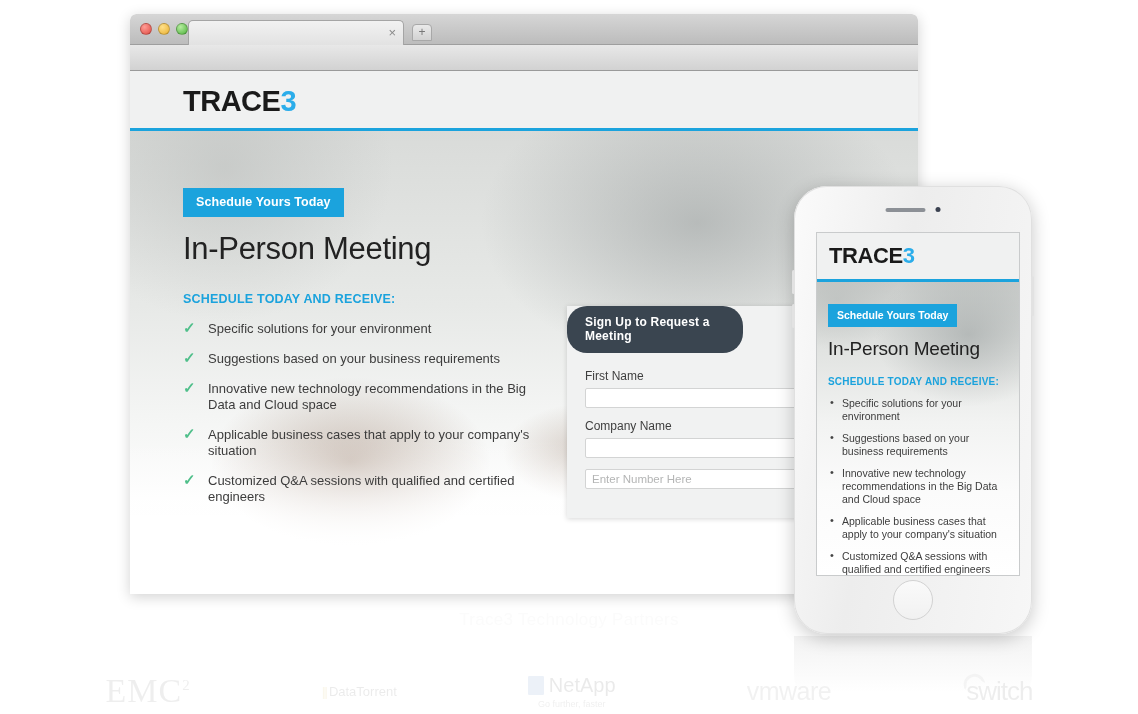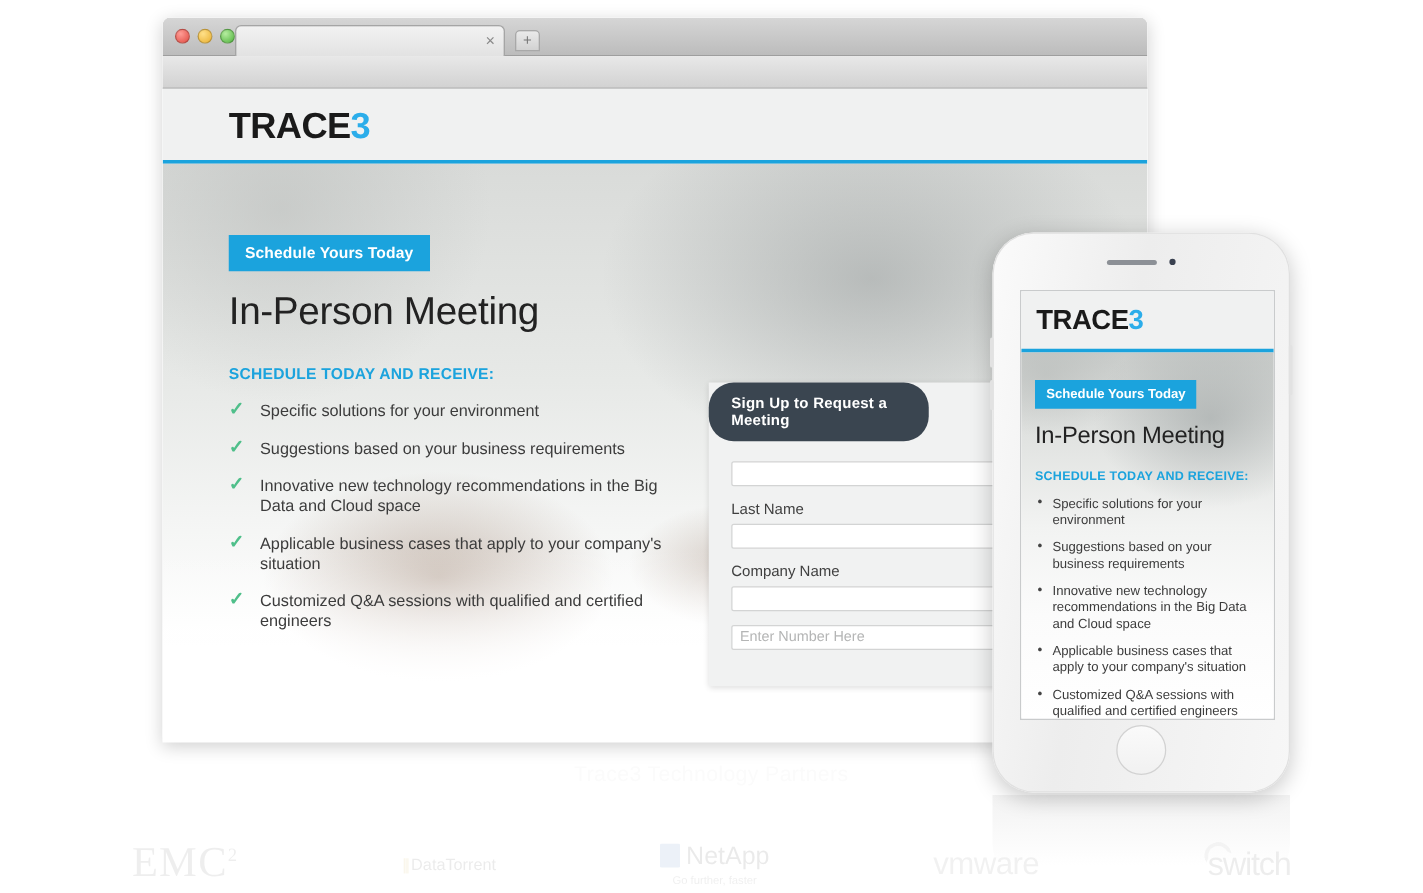--- a/index.html
+++ b/index.html
@@ -374,24 +374,21 @@
             <span class="check-icon">✓</span>
             <span>Customized Q&amp;A sessions with qualified and certified engineers</span>
           </li>
         </ul>
       </div>
 
       <div class="form-panel">
         <div class="form-head">Sign Up to Request a Meeting</div>
         <div class="form-body">
           <div class="field">
-            <input type="text" placeholder="" style="">
-          </div>
-          <div class="field">
-            <label>Last Name</label>
+            <label>First Name</label>
             <input type="text" placeholder="" style="">
           </div>
           <div class="field">
             <label>Company Name</label>
             <input type="text" placeholder="" style="">
           </div>
           <div class="field">
             <input type="text" placeholder="Enter Number Here" style="">
           </div>
 

